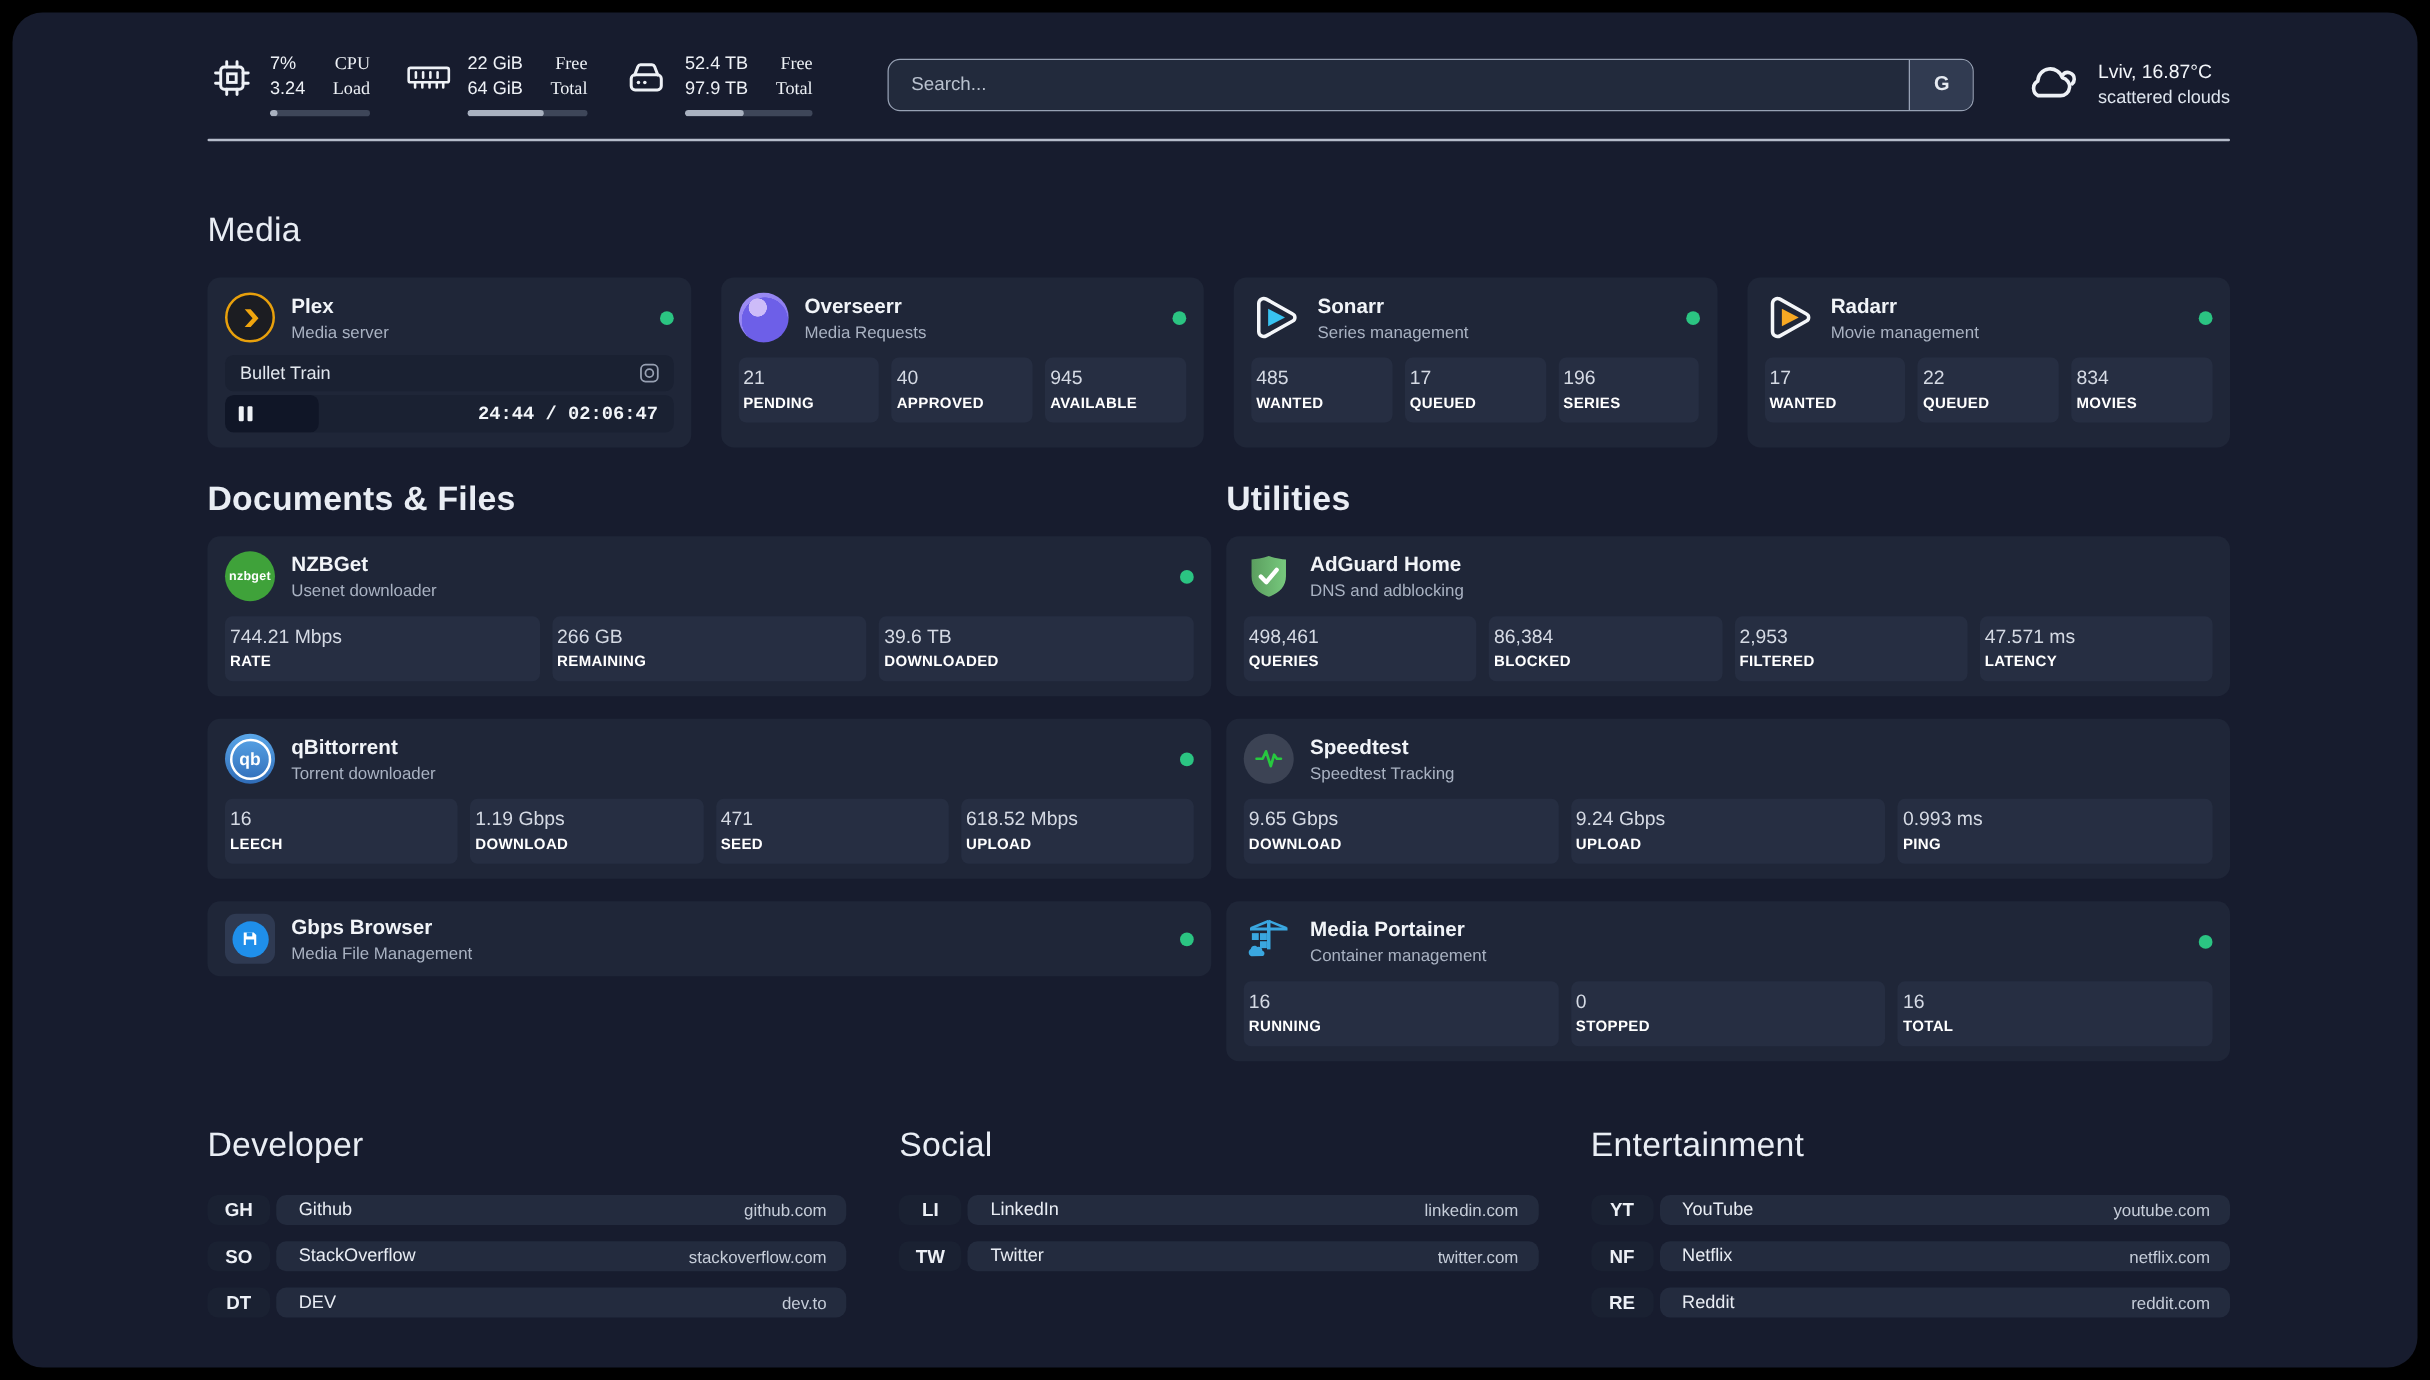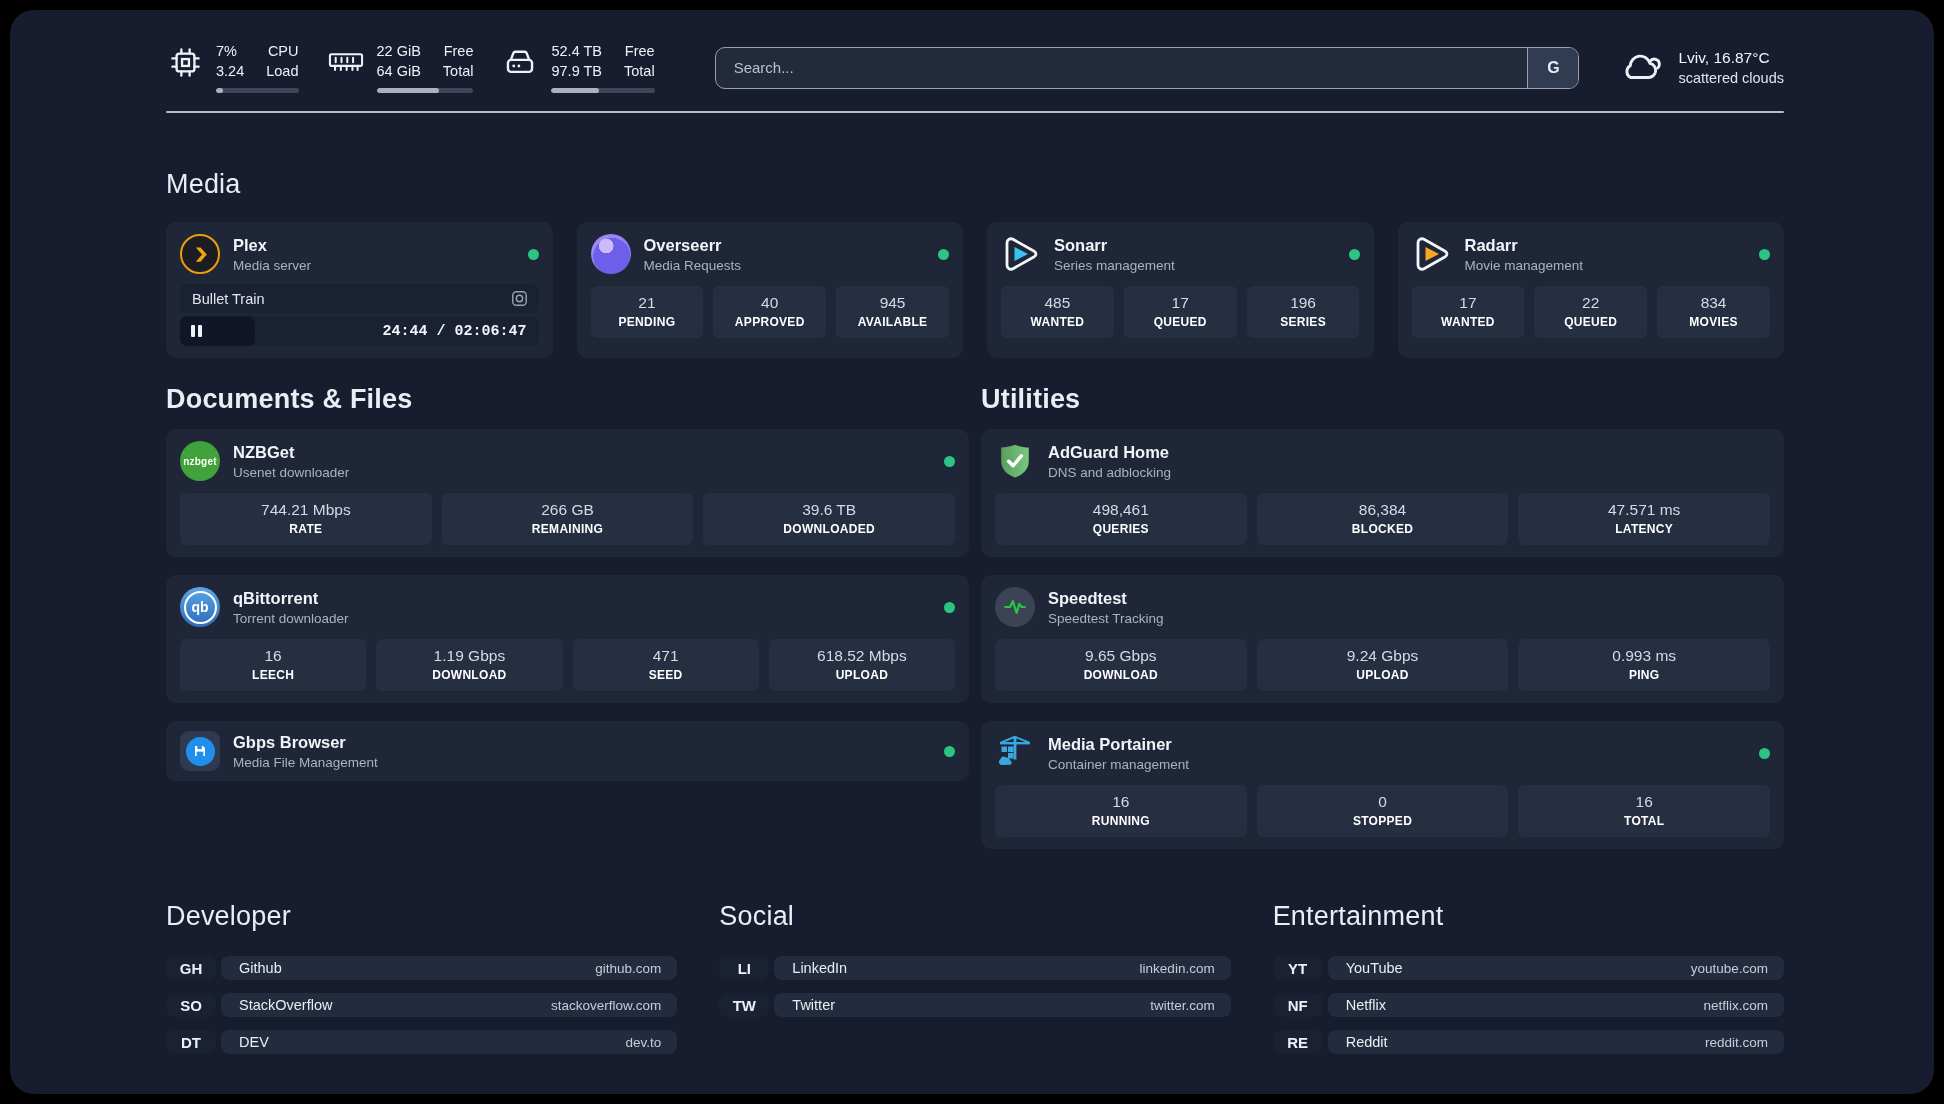--- a/index.html
+++ b/index.html
@@ -7,21 +7,21 @@
   .dash{position:absolute;left:10px;top:10px;right:10px;bottom:10px;border-radius:24px;background:#171c2e;overflow:hidden;}
   .content{padding:0 150px 0 156px;}
 
   
   .topbar{display:flex;align-items:center;padding-top:32px;}
   .sys{display:flex;align-items:flex-start;gap:12px;margin-right:28px;}
   .sys-icon{width:38px;height:38px;display:flex;align-items:center;justify-content:center;margin-top:1px;}
   .sys-body{display:flex;flex-direction:column;}
   .sys-rows{display:flex;gap:22px;}
   .sys-col{display:flex;flex-direction:column;font-size:14.5px;color:#eef1f6;line-height:1.35;}
-  .sys-col.right{text-align:right;}
+  .sys-col.right{text-align:right;font-family:Liberation Serif, serif;}
   .sys-track{height:5px;border-radius:3px;background:#3e4659;margin-top:7px;overflow:hidden;}
   .sys-fill{height:100%;background:#a9b1c0;border-radius:3px;}
 
   .search{flex:1;height:42px;margin:0 40px 0 32px;border:1.5px solid #97a1b4;border-radius:10px;background:#222a3c;display:flex;align-items:center;overflow:hidden;box-sizing:border-box;}
   .search input{flex:1;background:transparent;border:0;outline:0;color:#cfd6e2;font-size:15px;padding:0 18px;font-family:inherit;}
   .search input::placeholder{color:#b9c1ce;}
   .search-g{width:50px;align-self:stretch;border-left:1.5px solid #97a1b4;background:#313b51;display:flex;align-items:center;justify-content:center;font-size:16px;font-weight:600;color:#e6eaf1;cursor:pointer;}
 
   .weather{display:flex;align-items:center;gap:13px;}
   .wx1{font-size:15.5px;color:#f2f5f9;}
@@ -35,21 +35,21 @@
   .media-grid{display:grid;grid-template-columns:repeat(4,1fr);gap:24px;margin-top:22px;}
 
   .card{background:#1f2638;border-radius:10px;padding:12px 14px;cursor:pointer;}
   .card-head{display:flex;align-items:center;gap:13px;}
   .titles{display:flex;flex-direction:column;}
   .app-name{font-size:16.5px;font-weight:700;color:#f1f4f8;}
   .app-desc{font-size:13.5px;color:#a9b2c2;margin-top:3px;}
   .dot{width:11px;height:11px;border-radius:50%;background:#2bc482;margin-left:auto;flex:0 0 auto;}
 
   .tiles{display:flex;gap:10px;margin-top:12px;}
-  .tile{flex:1;background:#262e42;border-radius:6px;text-align:center;padding:8px 4px 9px;}
+  .tile{flex:1;background:#262e42;border-radius:6px;padding:8px 4px 9px;}
   .tile-value{font-size:15.5px;color:#d5dae4;}
   .tile-label{font-size:12px;font-weight:800;color:#fff;margin-top:3px;letter-spacing:.3px;}
 
   
   .player{margin-top:10px;}
   .player-head{background:#1a2132;border-radius:7px;display:flex;align-items:center;padding:5px 10px 5px 12px;font-size:14.5px;color:#e2e7ee;justify-content:flex-end;}
   .player-head .cam{margin-left:auto;display:flex;cursor:pointer;}
   .player-bar{margin-top:3px;background:#1a2132;border-radius:7px;height:30px;position:relative;display:flex;align-items:center;overflow:hidden;}
   .player-fill{position:absolute;left:0;top:0;height:100%;background:#101627;border-radius:7px;display:flex;align-items:center;gap:3.5px;padding-left:11px;box-sizing:border-box;}
   .pbar{width:3.5px;height:12px;background:#eef1f6;border-radius:1px;}
@@ -419,20 +419,24 @@
           <div class="tiles">
             <div class="tile">
               <div class="tile-value">498,461</div>
                     <div class="tile-label">QUERIES</div>
             </div>
             <div class="tile">
               <div class="tile-value">86,384</div>
                     <div class="tile-label">BLOCKED</div>
             </div>
             <div class="tile">
+              <div class="tile-value">2,953</div>
+                    <div class="tile-label">FILTERED</div>
+            </div>
+            <div class="tile">
               <div class="tile-value">47.571 ms</div>
                     <div class="tile-label">LATENCY</div>
             </div>
           </div>
         </div>
 
         <div class="card">
           <div class="card-head">
             <div class="app-icon ic-speed">
               <svg width="26" height="26" viewBox="0 0 24 24">

